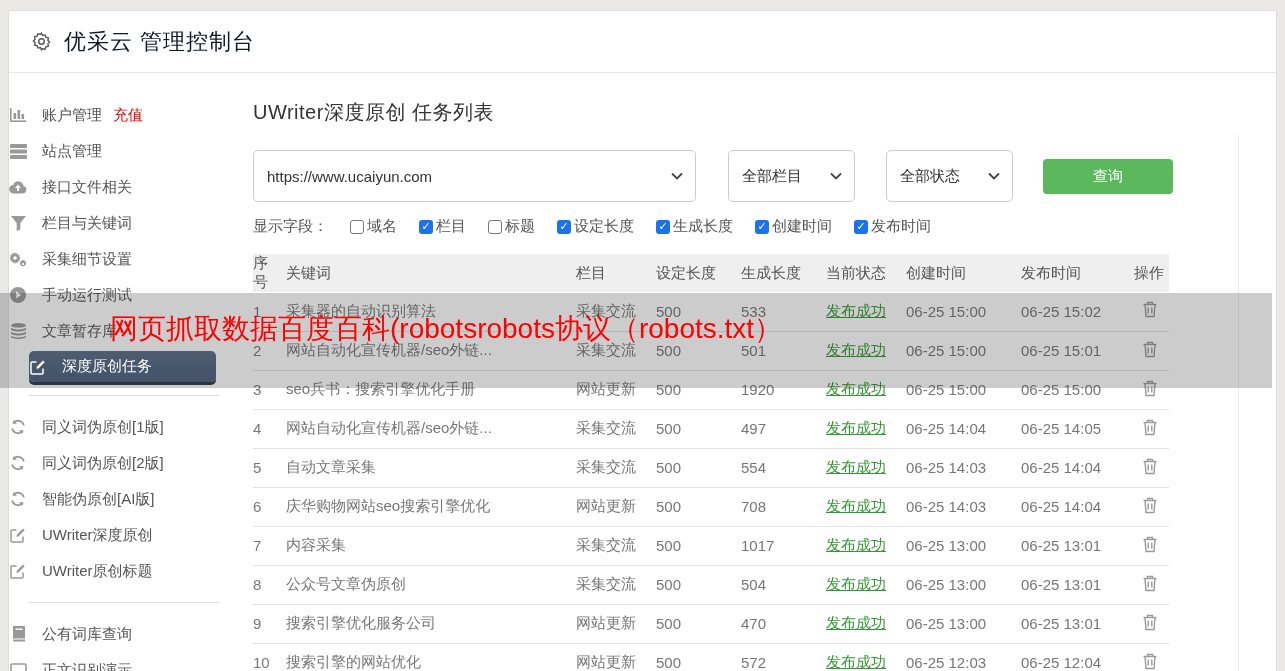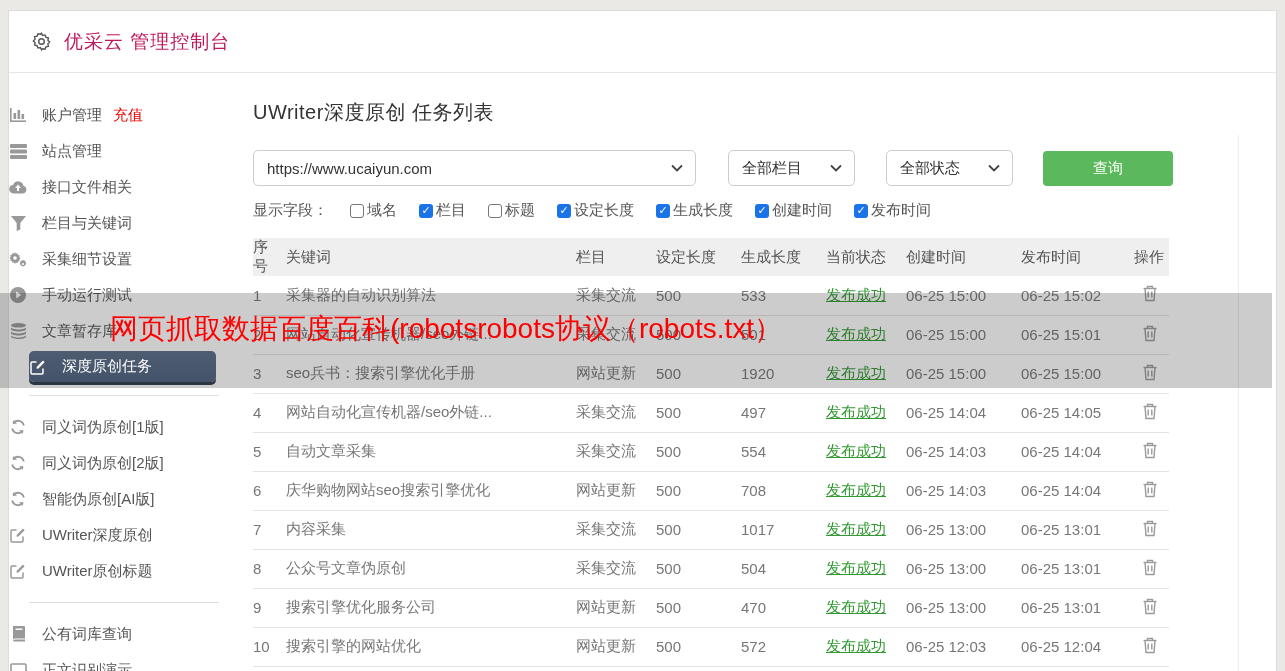--- a/index.html
+++ b/index.html
@@ -10,21 +10,21 @@
   }
   .app-card {
     position:absolute; left:8px; top:10px; width:1269px; height:661px;
     background:#fff; border:1px solid #ddd; border-bottom:none;
   }
   
   .topbar {
     height:62px; border-bottom:1px solid #e6e6e6;
     display:flex; align-items:center; padding-left:22px; gap:12px;
   }
-  .topbar .app-title { font-size:19px; color:#be185d; letter-spacing:1px; }
+  .topbar .app-title { font-size:22px; color:#0f172a; letter-spacing:1px; }
   .icon svg { display:block; }
   
   .body-wrap { display:flex; height:598px; }
   .sidebar { width:210px; padding-top:24px; flex:none; }
   .main { flex:1; padding:26px 0 0 34px; position:relative; }
   .content-divider {
     position:absolute; top:62px; bottom:0; right:37px; width:1px; background:#ececec;
   }
   
   .side-item {
@@ -36,21 +36,21 @@
   .side-item.active {
     margin:2px 3px 2px 20px; height:31px; gap:15px;
     background:linear-gradient(#4d5c70,#44536a); color:#fff; border-radius:5px;
     box-shadow:0 3px 0 #2b3643; z-index:25;
   }
   .side-divider { border-top:1px solid #ddd; margin:13px 0 13px 20px; }
   
   .page-title { font-size:20px; color:#333; letter-spacing:0.5px; }
   .filters { display:flex; margin-top:24px; align-items:center; }
   .select {
-    height:36px; border:1px solid #ccc; border-radius:5px; background:#fff;
+    height:52px; border:1px solid #ccc; border-radius:5px; background:#fff;
     display:flex; align-items:center; justify-content:space-between;
     padding:0 12px 0 13px; font-size:15px; color:#333; cursor:pointer;
   }
   .select .chev { color:#444; display:flex; }
   .sel-site { width:443px; margin-right:32px; }
   .sel-col  { width:127px; margin-right:31px; }
   .sel-status { width:127px; margin-right:30px; }
   .btn-query {
     width:130px; height:35px; background:#5cb85c; border:none; border-radius:4px;
     color:#fff; font-size:15px; cursor:pointer; font-family:inherit;

